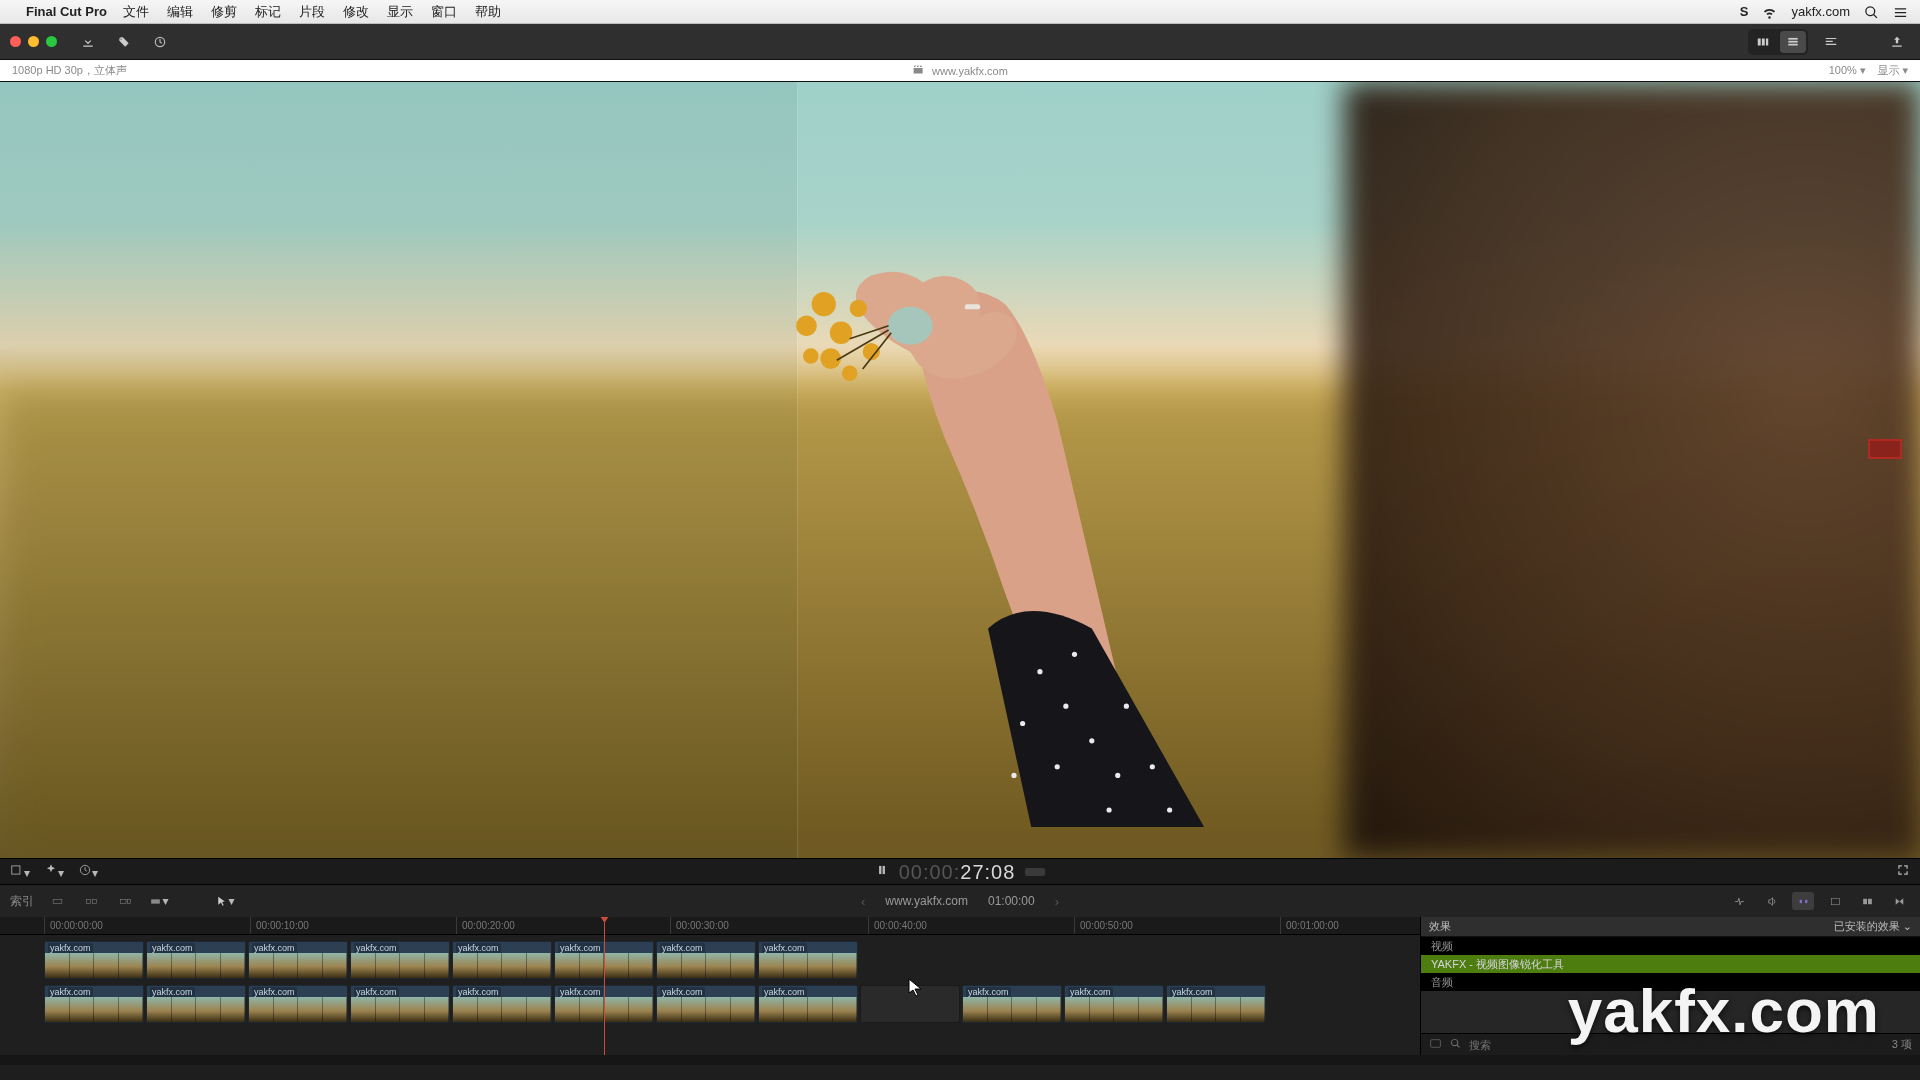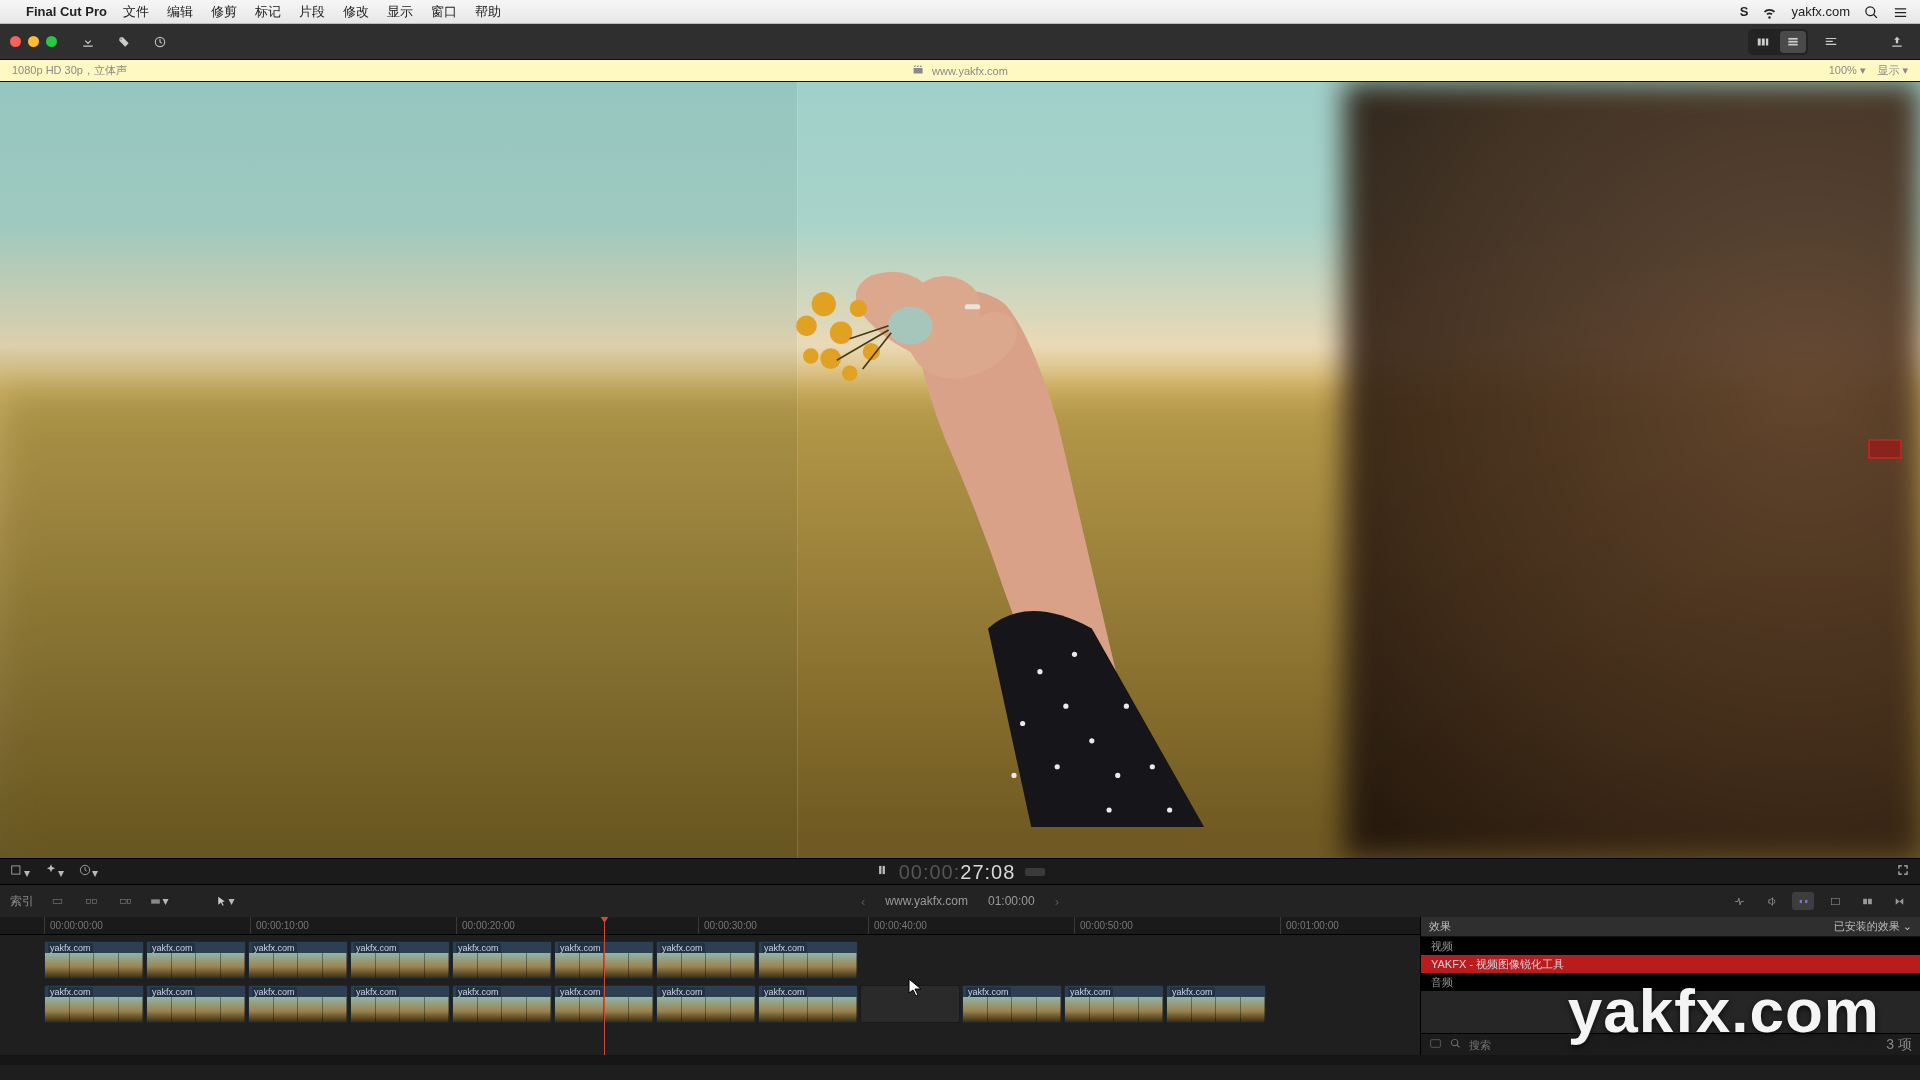--- a/index.html
+++ b/index.html
@@ -16,21 +16,21 @@
 #toolbar{height:36px;background:#2f2f2f;border-bottom:1px solid #111;display:flex;align-items:center;padding:0 10px;gap:10px}
 .tl-dots{display:flex;gap:7px;margin-right:8px}
 .dot{width:11px;height:11px;border-radius:50%}
 .dot.r{background:#ff5f57}.dot.y{background:#febc2e}.dot.g{background:#28c840}
 .tl-btn{width:26px;height:22px;border-radius:4px;display:flex;align-items:center;justify-content:center;color:#ccc}
 .tl-btn svg{width:14px;height:14px;fill:#ccc}
 .tl-btn.active{background:#4a4a4a}
 .tl-group{display:flex;gap:4px;background:#232323;border-radius:5px;padding:2px}
 .tl-spacer{flex:1}
 
-#infobar{height:22px;background:#fef9c3;display:flex;align-items:center;padding:0 12px;font-size:11px;color:#8a8a8a;border-bottom:1px solid #111}
+#infobar{height:22px;background:#ffffff;display:flex;align-items:center;padding:0 12px;font-size:11px;color:#8a8a8a;border-bottom:1px solid #111}
 #infobar .center{position:absolute;left:50%;transform:translateX(-50%);display:flex;align-items:center;gap:8px}
 #infobar .right{margin-left:auto;display:flex;align-items:center;gap:12px}
 #infobar svg{width:12px;height:12px;fill:#8a8a8a}
 
 #viewer{position:relative;height:776px;background:#111;overflow:hidden}
 #viewer .sky{position:absolute;inset:0;background:linear-gradient(180deg,#9fd0c9 0%,#a8d3c9 18%,#ead9b6 34%,#d8b96e 40%,#6f5a2a 100%)}
 #viewer .field{position:absolute;left:0;right:0;top:40%;bottom:0;background:linear-gradient(180deg,#b79a4a 0%,#6d571f 100%);filter:blur(18px)}
 #viewer .rightblur{position:absolute;right:0;top:0;width:30%;height:100%;background:radial-gradient(ellipse at 80% 40%,#5c3f2b 0%,#3a2617 60%,#1b110a 100%);filter:blur(14px);opacity:.92}
 #viewer .splitline{position:absolute;left:41.5%;top:0;width:0;height:100%;border-left:1px solid rgba(255,255,255,.12)}
 #viewer .leftshade{position:absolute;left:0;top:0;width:41.5%;height:100%;background:rgba(0,50,40,.06)}
@@ -68,28 +68,28 @@
 .track{height:38px;display:flex;gap:2px;margin-bottom:6px}
 .clip{height:100%;background:#2d3f52;border:1px solid #1b2733;border-radius:2px;position:relative;overflow:hidden;flex-shrink:0}
 .clip .lbl{position:absolute;left:3px;top:1px;font-size:9px;color:#c9d6e2;z-index:2;background:rgba(30,45,60,.7);padding:0 2px;border-radius:1px}
 .clip .thumbs{position:absolute;left:0;top:11px;right:0;bottom:0;display:flex}
 .clip .th{flex:1;background:linear-gradient(180deg,#8fb5a8 0%,#9c8450 55%,#3a2d13 100%);border-right:1px solid rgba(0,0,0,.35)}
 .clip.empty{background:#2a2a2a;border-color:#1a1a1a}
 
 #fx-head{height:20px;background:#2f2f2f;display:flex;align-items:center;padding:0 8px;font-size:11px;color:#bdbdbd;border-bottom:1px solid #111}
 #fx-head .r{margin-left:auto;display:flex;align-items:flex-start;gap:4px}
 .fx-cat{height:18px;display:flex;align-items:center;padding:0 10px;font-size:11px;color:#959595;background:#000000}
-.fx-cat.sel{background:#b91c1c;color:#d6d6de}
+.fx-cat.sel{background:#4d7c0f;color:#d6d6de}
 #fx-preview{position:absolute;right:10px;top:22px;width:230px}
 #fx-preview .ttl{font-size:11px;color:#9fb9cf;text-align:center;margin-bottom:4px}
 #fx-preview .thumbs2{display:flex;gap:6px;justify-content:center}
 #fx-preview .pth{width:90px;height:54px;background:linear-gradient(180deg,#a7c2b4 0%,#8a6f3e 60%,#28200d 100%);border:1px solid #000;border-radius:2px}
 #fx-search{position:absolute;left:0;right:0;bottom:0;height:22px;background:#1c1c1c;display:flex;align-items:center;padding:0 8px;gap:8px;border-top:1px solid #000}
 #fx-search input{flex:1;background:transparent;border:none;color:#888;font-size:11px;outline:none}
-#fx-search .cnt{font-size:14px;color:#888}
+#fx-search .cnt{font-size:11px;color:#888}
 
 #watermark{position:absolute;right:40px;bottom:34px;font-size:62px;font-weight:700;color:#f4f4f4;letter-spacing:1px;text-shadow:0 2px 6px rgba(0,0,0,.7);z-index:20;pointer-events:none;font-family:Arial,sans-serif}
 #cursor{position:absolute;left:908px;top:978px;z-index:30;pointer-events:none}
 #scrollbar{height:10px;background:#161616}
 </style>
 </head>
 <body>
 
 <div id="menubar">
   <span class="apple"></span>
@@ -325,21 +325,21 @@
       </span>
   </div>
 </div>
 
 <div id="timeline">
   <div id="tl-left">
     <div id="ruler">
         <div class="tick" style="left: 44px;">00:00:00:00</div>
         <div class="tick" style="left: 250px;">00:00:10:00</div>
         <div class="tick" style="left: 456px;">00:00:20:00</div>
-        <div class="tick" style="left: 698px;">00:00:30:00</div>
+        <div class="tick" style="left: 670px;">00:00:30:00</div>
         <div class="tick" style="left: 868px;">00:00:40:00</div>
         <div class="tick" style="left: 1074px;">00:00:50:00</div>
         <div class="tick" style="left: 1280px;">00:01:00:00</div>
       </div>
     <div id="playhead" style="left: 604px;"></div>
     <div id="tracks">
       <div class="track" id="track1">
           <div class="clip" style="width: 100px;">
             <div class="lbl">yakfx.com</div>
             <div class="thumbs">

